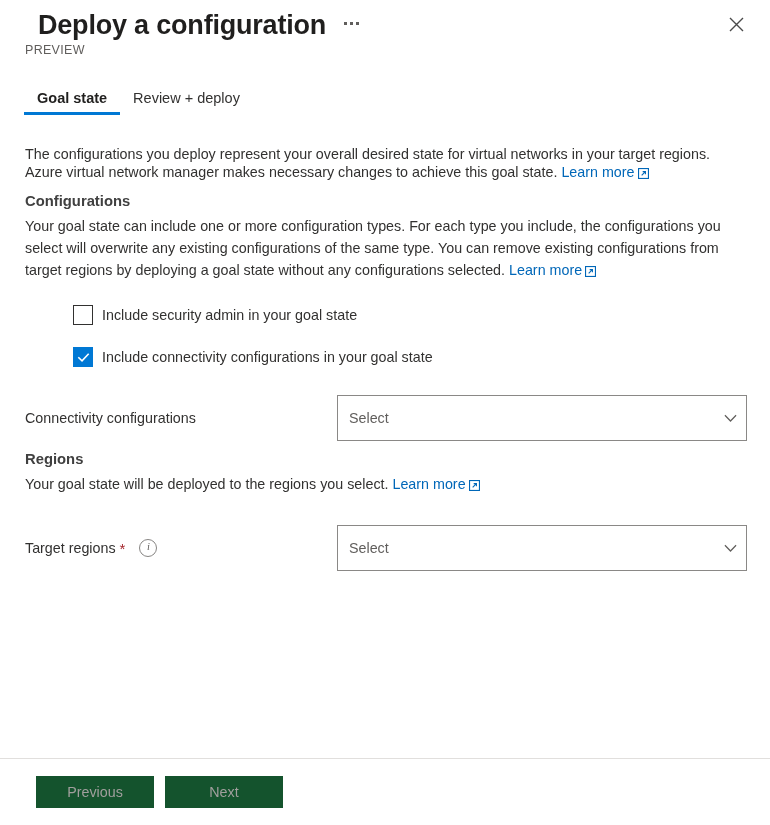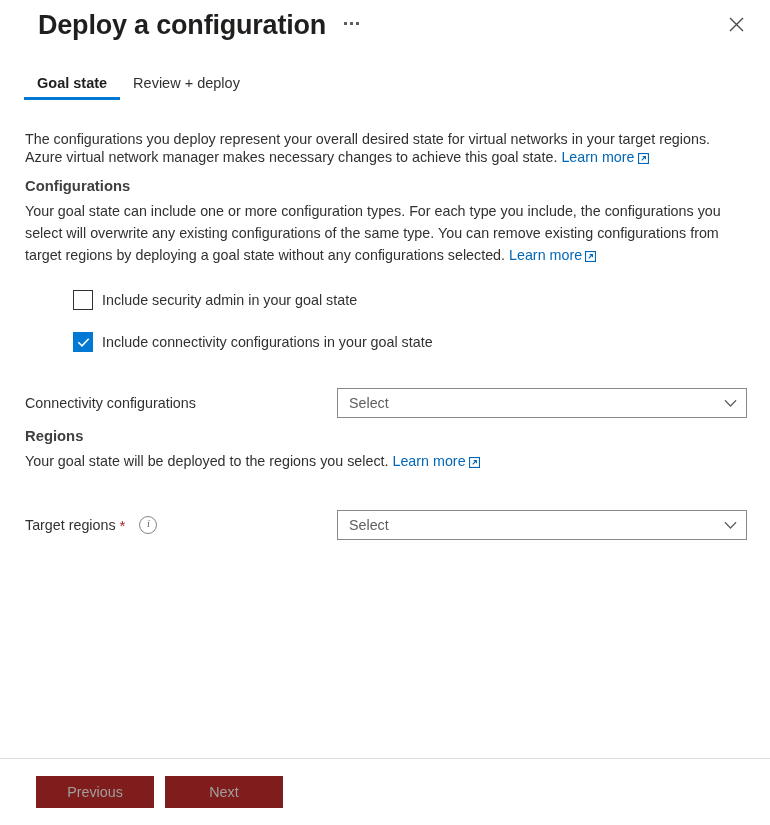--- a/index.html
+++ b/index.html
@@ -163,21 +163,21 @@
   .cb-label {
     margin-left: 9px;
     font-size: 14.3px;
     color: #323130;
   }
 
   
   .field-row {
     display: flex;
     align-items: center;
-    margin-top: 36px;
+    margin-top: 28px;
   }
   .field-label {
     font-size: 14.3px;
     color: #323130;
     width: 312px;
     flex: none;
     display: flex;
     align-items: center;
   }
   .req-star {
@@ -196,21 +196,21 @@
     font-size: 10.5px;
     line-height: 14px;
     text-align: center;
     font-style: italic;
     font-family: "Liberation Serif", serif;
     cursor: pointer;
     flex: none;
   }
   .dropdown {
     width: 410px;
-    height: 30px;
+    height: 46px;
     box-sizing: border-box;
     border: 1px solid #8a8886;
     background: #ffffff;
     display: flex;
     align-items: center;
     justify-content: space-between;
     padding: 0 9px 0 11px;
     cursor: pointer;
     flex: none;
   }
@@ -243,40 +243,41 @@
     display: flex;
     align-items: center;
     padding-left: 36px;
     gap: 11px;
   }
   .btn {
     min-width: 118px;
     height: 32px;
     box-sizing: border-box;
     border: none;
-    background: #7f1d1d;
+    background: #14532d;
     color: #a19f9d;
     font-size: 14.3px;
     font-family: "Liberation Sans", sans-serif;
     cursor: default;
     padding: 0 16px;
   }
 </style>
 </head>
 <body>
 
 <div class="blade-header">
   <div class="title-row">
     <div class="blade-title">Deploy a configuration</div>
     <div class="ellipsis-btn" title="More">
       <span></span>
       <span></span>
       <span></span>
     </div>
   </div>
+  <div class="preview-label">PREVIEW</div>
   <div class="close-btn" title="Close">
     <svg width="15" height="15" viewBox="0 0 15 15" aria-hidden="true">
       <path d="M1 1 L14 14 M14 1 L1 14" stroke="#4a4a4a" stroke-width="1.4" fill="none"></path>
     </svg>
   </div>
 </div>
 
 <div class="tabs">
   <div class="tab active">
     <span>Goal state</span>

